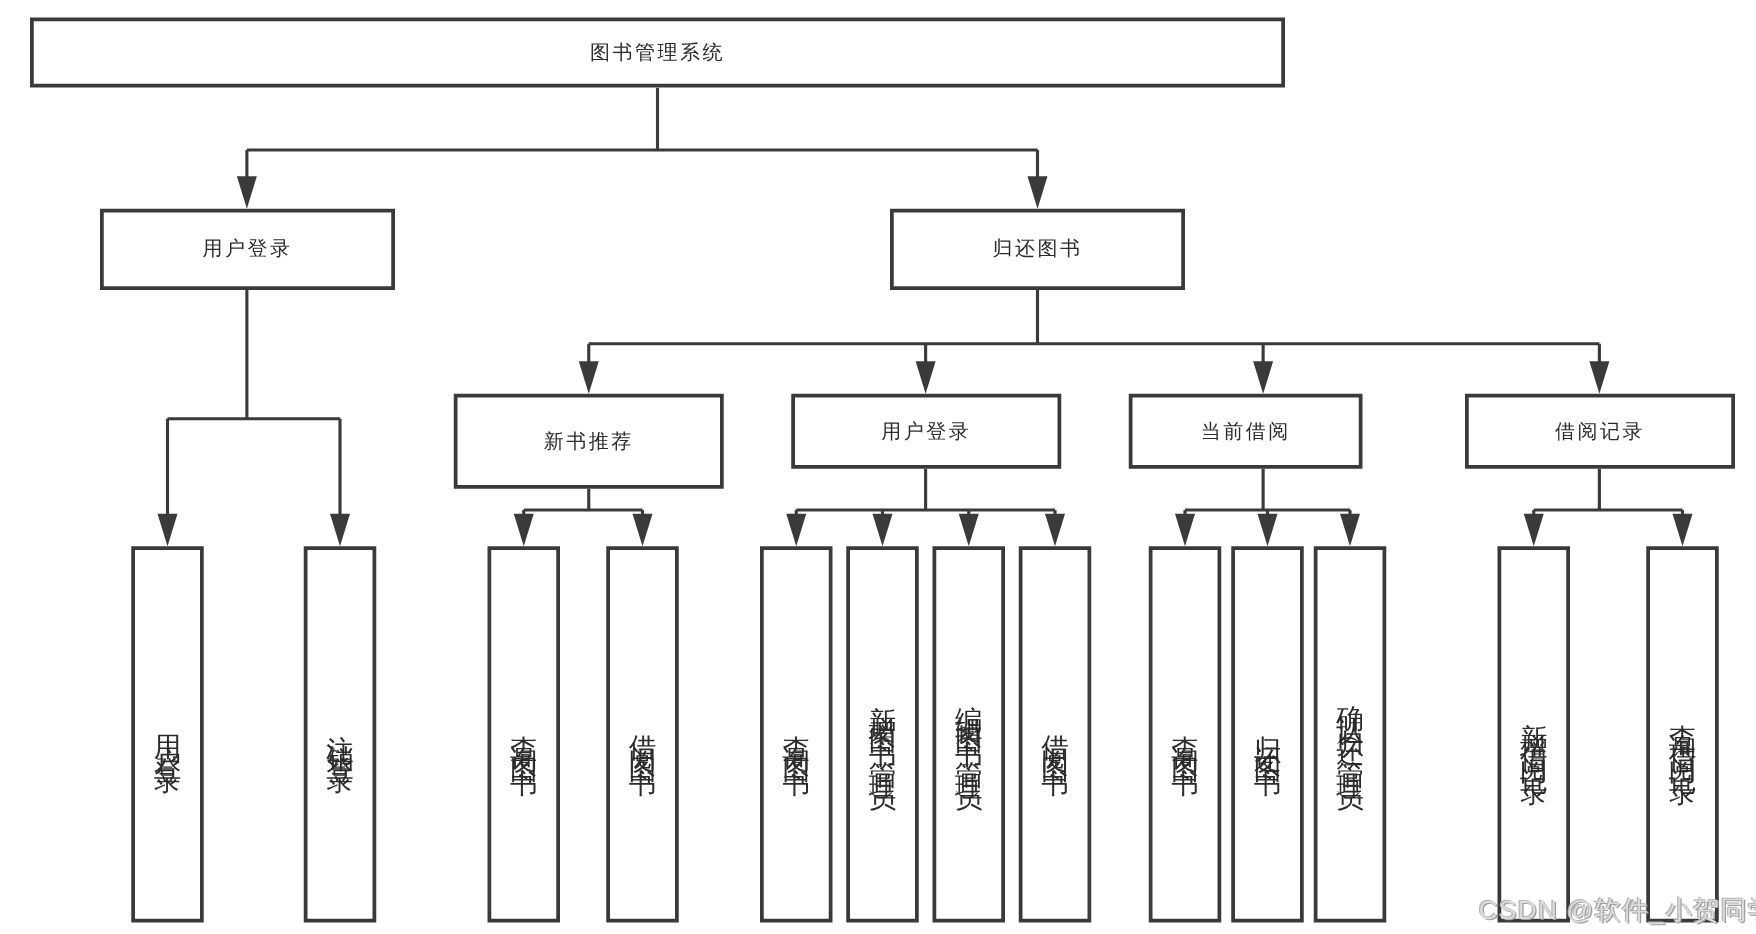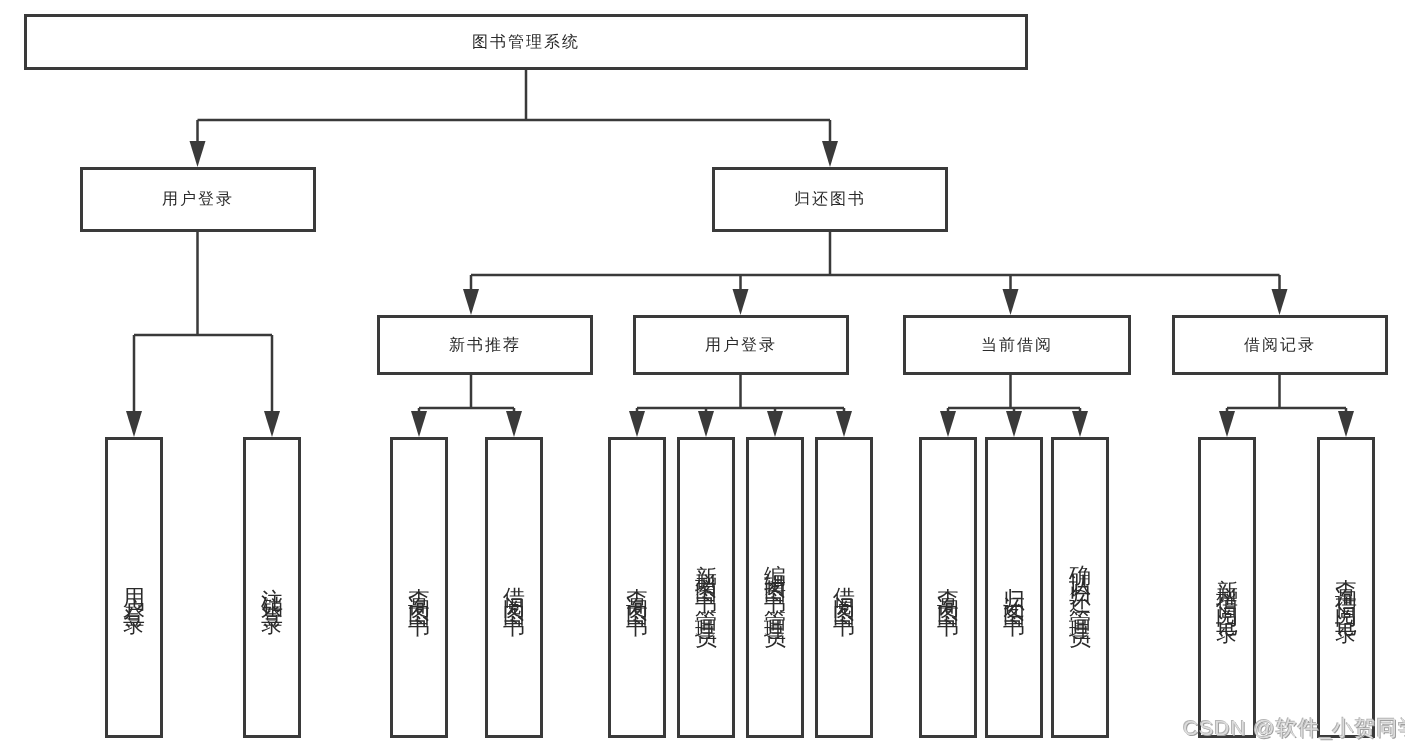--- a/index.html
+++ b/index.html
@@ -10,23 +10,23 @@
   }
   .connectors{position:absolute;left:0;top:0;width:1405px;height:747px;}
   .box{
     position:absolute;box-sizing:border-box;background:#ffffff;
     border:3px solid #3a3a3a;display:flex;align-items:center;justify-content:center;
     font-size:16px;letter-spacing:2px;white-space:nowrap;
   }
   .root-box  {left:24px;  top:14px;  width:1004px;height:56px;}
   .l2a       {left:80px;  top:167px; width:236px; height:65px;}
   .l2b       {left:712px; top:167px; width:236px; height:65px;}
-  .l3a       {left:363px; top:315px; width:216px; height:60px;margin-left:14px;}
+  .l3a       {left:363px; top:315px; width:216px; height:76px;}
   .l3b       {left:633px; top:315px; width:216px; height:60px;}
-  .l3c       {left:903px; top:315px; width:228px; height:60px;}
+  .l3c       {left:903px; top:315px; width:187px; height:60px;}
   .l3d       {left:1172px;top:315px; width:216px; height:60px;}
   .leaf{
     top:437px;width:58px;height:301px;
     writing-mode:vertical-rl;text-orientation:mixed;
     letter-spacing:9px;font-size:22px;line-height:1;
   }
   .fx105{left:105px;} .fx243{left:243px;} .fx390{left:390px;} .fx485{left:485px;}
   .fx608{left:608px;} .fx677{left:677px;} .fx746{left:746px;} .fx815{left:815px;}
   .fx919{left:919px;} .fx985{left:985px;} .fx1051{left:1051px;}
   .fx1198{left:1198px;} .fx1317{left:1317px;}

